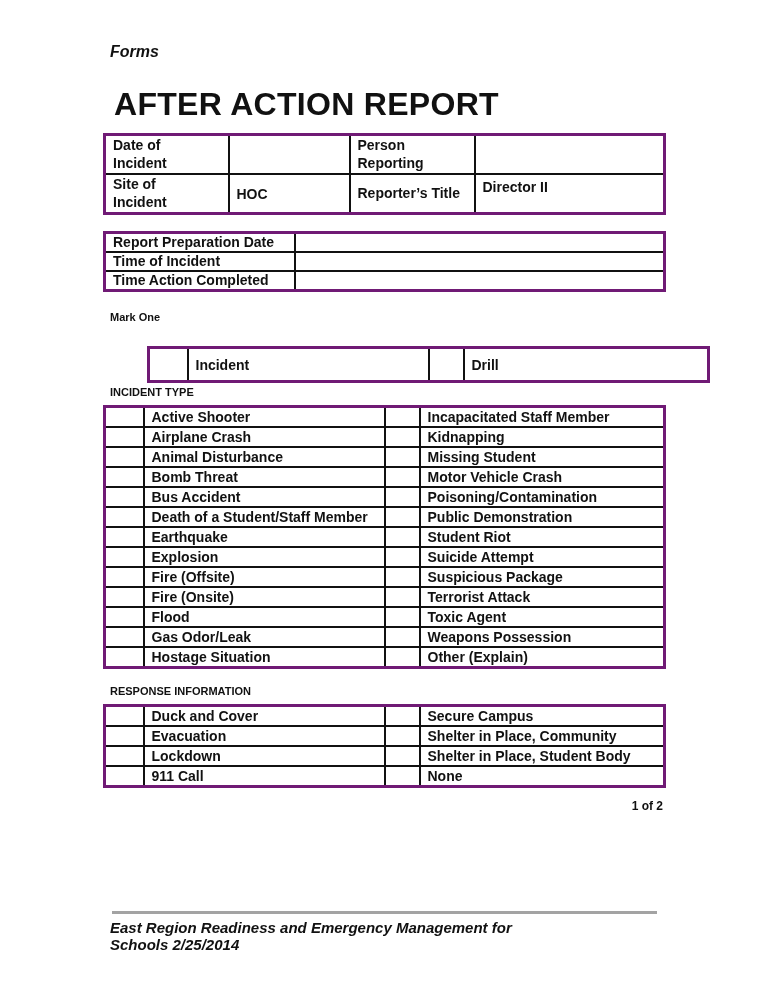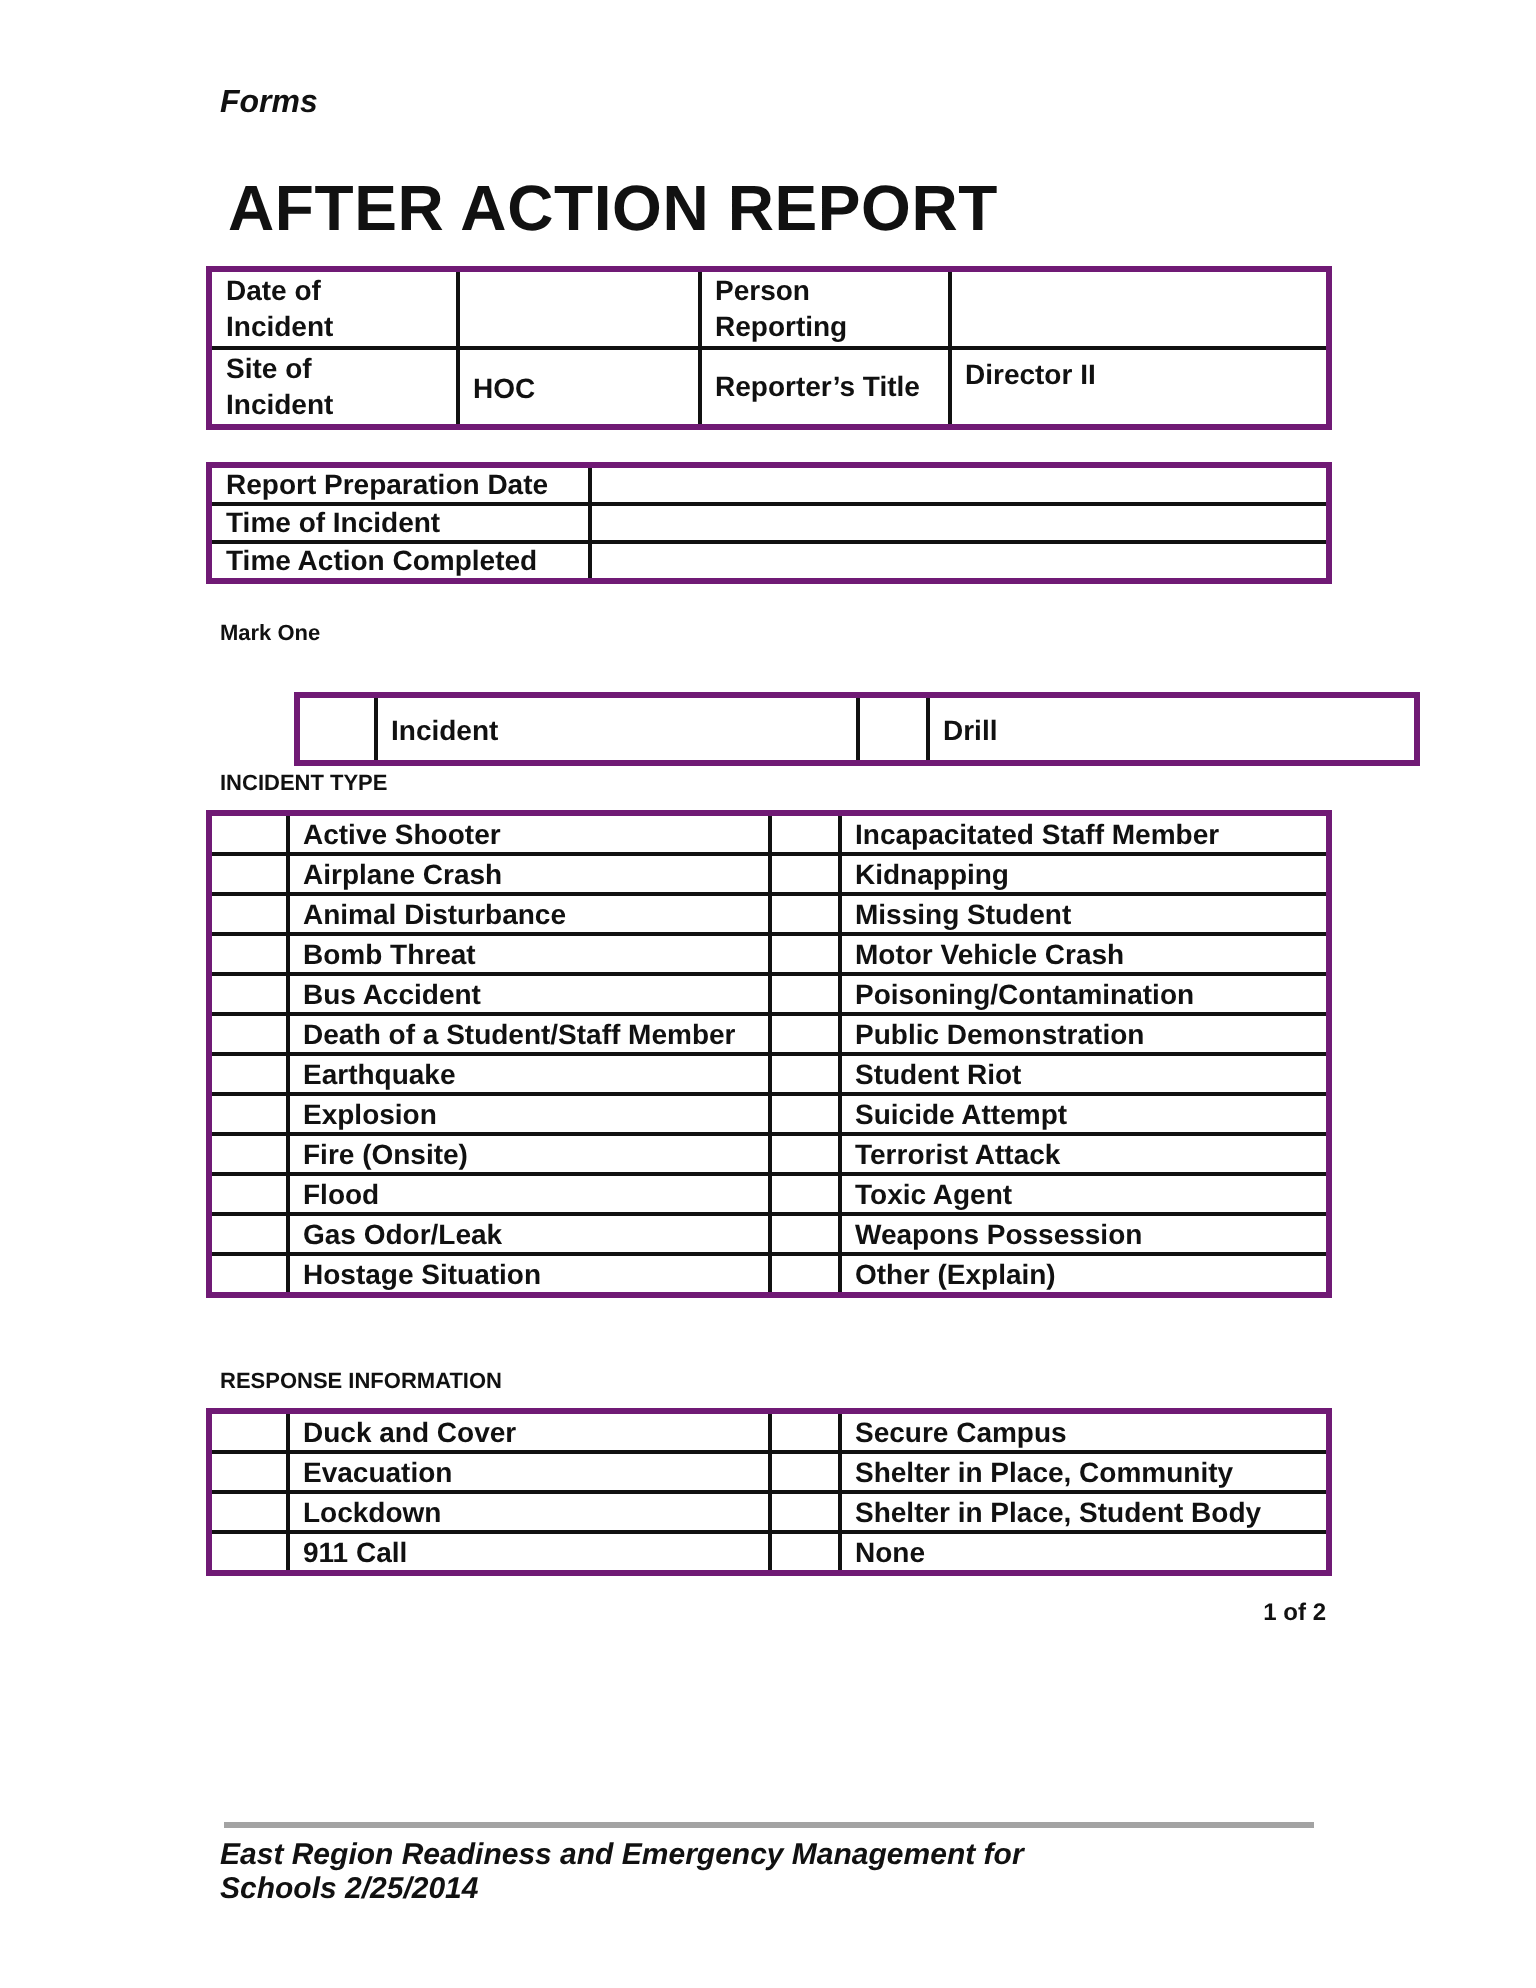--- a/index.html
+++ b/index.html
@@ -195,20 +195,26 @@
           <td class="lbl">Student Riot</td>
         </tr>
     <tr>
           <td class="cb"></td>
           <td class="lbl">Explosion</td>
           <td class="cb"></td>
           <td class="lbl">Suicide Attempt</td>
         </tr>
     <tr>
           <td class="cb"></td>
+          <td class="lbl">Fire (Offsite)</td>
+          <td class="cb"></td>
+          <td class="lbl">Suspicious Package</td>
+        </tr>
+    <tr>
+          <td class="cb"></td>
           <td class="lbl">Fire (Onsite)</td>
           <td class="cb"></td>
           <td class="lbl">Terrorist Attack</td>
         </tr>
     <tr>
           <td class="cb"></td>
           <td class="lbl">Flood</td>
           <td class="cb"></td>
           <td class="lbl">Toxic Agent</td>
         </tr>

